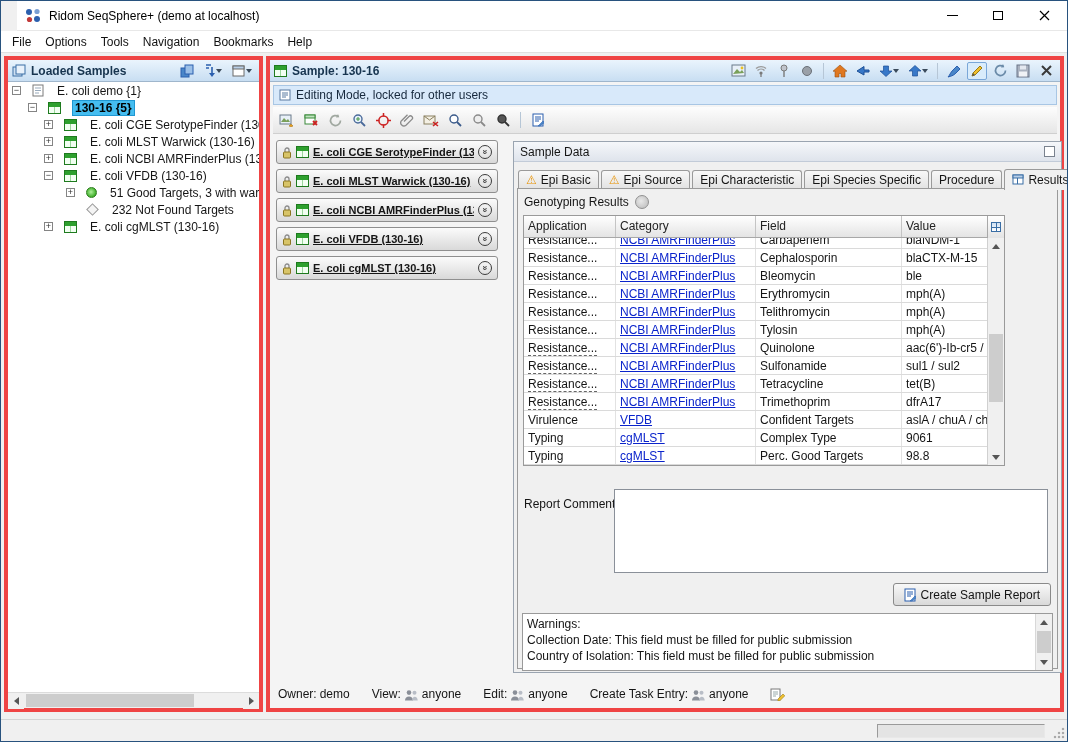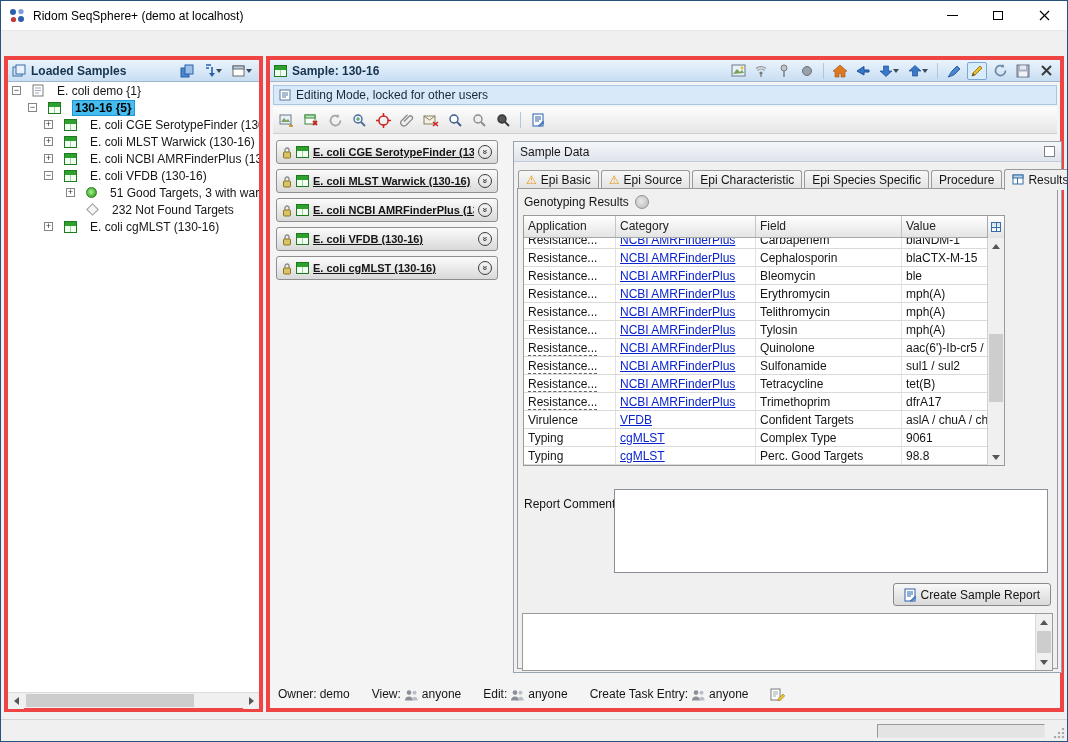--- a/index.html
+++ b/index.html
@@ -1,21 +1,21 @@
 <!DOCTYPE html>
 <html><head>
 <meta charset="utf-8">
 <style>
 *{box-sizing:border-box;margin:0;padding:0}
 html,body{background:#9a9a9a}
 body{font-family:"Liberation Sans",sans-serif;font-size:12px;color:#151515}
 .window{position:relative;width:1068px;height:742px;background:#f0f0f0;border:1px solid #28527e;overflow:hidden}
 
 
-.titlebar{position:absolute;left:0;top:0;right:0;height:30px;background:#fff;display:flex;align-items:center;padding-left:8px;border-bottom:1px solid #e8e8e8}
+.titlebar{position:absolute;left:16px;top:0;right:0;height:30px;background:#fff;display:flex;align-items:center;padding-left:8px;border-bottom:1px solid #e8e8e8}
 .app-logo{width:18px;height:16px;margin-right:6px;flex:0 0 auto}
 .title-text{font-size:12px;color:#000}
 .win-btns{margin-left:auto;display:flex;height:30px}
 .win-btn{width:46px;height:30px;display:flex;align-items:center;justify-content:center;cursor:default}
 .glyph-min{width:11px;height:1px;background:#000}
 .glyph-max{width:10px;height:9px;border:1px solid #000}
 
 
 .menubar{position:absolute;left:0;top:30px;right:0;height:22px;background:#fff;display:flex;align-items:center;padding-left:4px;border-bottom:1px solid #e0e0e0}
 .menu-item{padding:3px 7px;color:#111}
@@ -157,20 +157,28 @@
           <span class="glyph-max"></span>
         </div>
       <div class="win-btn">
           <svg width="11" height="11">
             <path d="M1 1l9 9M10 1L1 10" stroke="#000" stroke-width="1.2"></path>
           </svg>
         </div>
     </div>
   </div>
 
+  <div class="menubar">
+    <span class="menu-item">File</span>
+    <span class="menu-item">Options</span>
+    <span class="menu-item">Tools</span>
+    <span class="menu-item">Navigation</span>
+    <span class="menu-item">Bookmarks</span>
+    <span class="menu-item">Help</span>
+  </div>
 
   <div class="panel" style="left:3px;top:55px;width:259px;height:656px">
     <div class="panel-hdr">
       <svg width="14" height="13">
           <rect x="1" y="3" width="9" height="9" fill="#cfe0f2" stroke="#3a6ea5"></rect>
           <rect x="4" y="1" width="9" height="9" fill="#e8f1fb" stroke="#3a6ea5"></rect>
         </svg>
       <span class="ttl">Loaded Samples</span>
       <div class="hdr-tools">
         <span class="tool">
@@ -625,20 +633,25 @@
         <div class="create-btn">
           <svg width="12" height="14">
               <rect x="1" y="1" width="10" height="12" fill="#fff" stroke="#2b5fae"></rect>
               <path d="M3 4h6M3 6h6M3 8h4" stroke="#2b5fae"></path>
               <path d="M6 13l5-5 1.5 1.5L8 13z" fill="#4a86c8" stroke="#2b5fae" stroke-width=".5"></path>
             </svg>
           <span>Create Sample Report</span>
         </div>
 
         <div class="warn-box">
+          <div class="warn-lines">
+            <div>Warnings:</div>
+            <div>Collection Date: This field must be filled for public submission</div>
+            <div>Country of Isolation: This field must be filled for public submission</div>
+          </div>
           <div class="warn-scroll">
             <div class="vs-btn" style="position:absolute;top:0;left:0;right:0">
                 <span class="tri-u"></span>
               </div>
             <div class="vthumb" style="top:17px;height:22px"></div>
             <div class="vs-btn" style="position:absolute;bottom:0;left:0;right:0">
                 <span class="tri-d"></span>
               </div>
           </div>
         </div>

